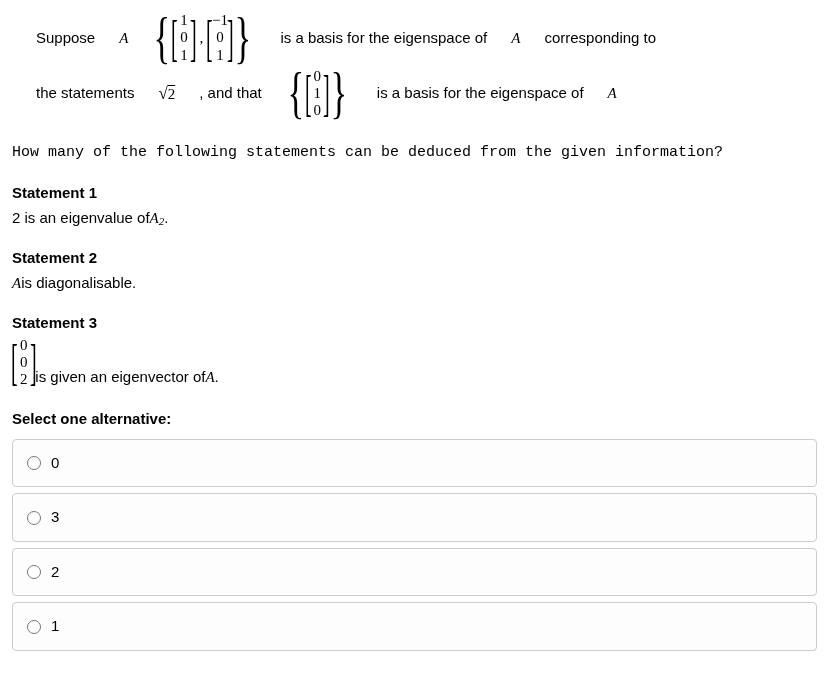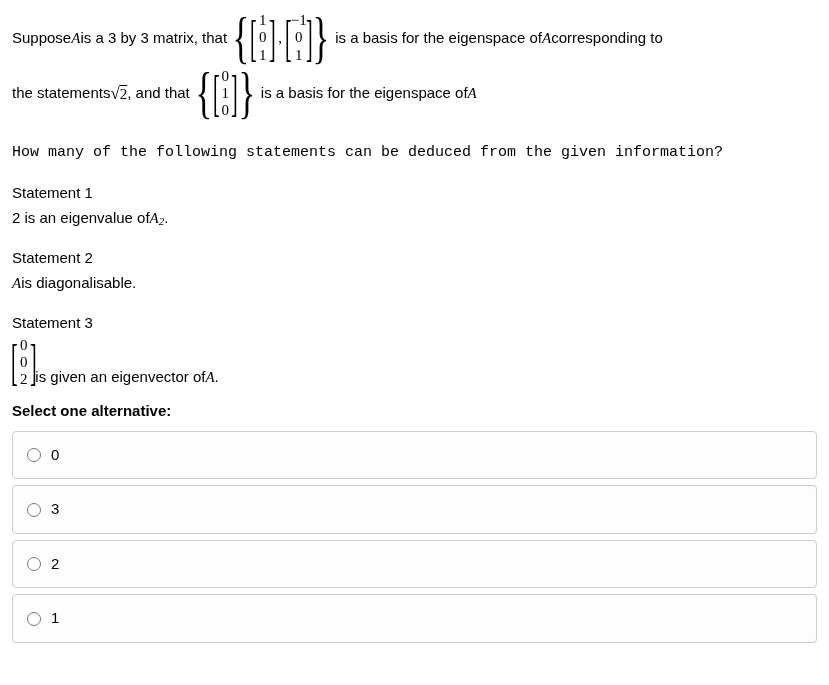--- a/index.html
+++ b/index.html
@@ -19,20 +19,21 @@
       line-height: 1.5;
     }
     .intro-line {
       display: flex;
       align-items: center;
       flex-wrap: wrap;
       margin-bottom: 4px;
     }
     .intro-line > span {
       white-space: nowrap;
+      margin-left: 24px;
     }
     .math-inline {
       display: inline-flex;
       align-items: center;
       margin: 0 4px;
     }
     .brace-set {
       display: inline-flex;
       align-items: center;
       font-family: 'Times New Roman', serif;
@@ -101,21 +102,21 @@
       text-decoration-thickness: 1px;
     }
     .question {
       margin: 22px 0 18px 0;
       font-family: Liberation Mono, monospace;
     }
     .statement-block {
       margin-bottom: 18px;
     }
     .statement-title {
-      font-weight: normal;
+      font-weight: bold;
       margin-bottom: 2px;
     }
     .statement-body {
       display: flex;
       align-items: flex-end;
     }
     .sup {
       font-size: 11px;
       vertical-align: super;
     }
@@ -149,21 +150,20 @@
     }
   </style>
 </head>
 <body>
 
 <div class="content">
 
   <div class="intro-line">
     <span>Suppose </span>
     <span class="italic">A</span>
-    <span> is a 3 by 3 matrix, that </span>
 
     <span class="brace-set math-inline">
       <span class="brace">{</span>
       <span class="vector">
         <span class="bracket">[</span>
         <span class="vec-col">
           <span>1</span>
           <span>0</span>
           <span>1</span>
         </span>
@@ -223,21 +223,21 @@
   </div>
 
   <div class="statement-block">
     <div class="statement-title">Statement 2</div>
     <div class="statement-body">
       <span class="italic">A</span>
       <span> is diagonalisable.</span>
     </div>
   </div>
 
-  <div class="statement-block" style="margin-bottom:12px">
+  <div class="statement-block" style="margin-bottom:20px">
     <div class="statement-title">Statement 3</div>
     <div class="statement-body">
       <span class="vector">
         <span class="bracket-sm">[</span>
         <span class="vec-col">
           <span>0</span>
           <span>0</span>
           <span>2</span>
         </span>
         <span class="bracket-sm">]</span>

